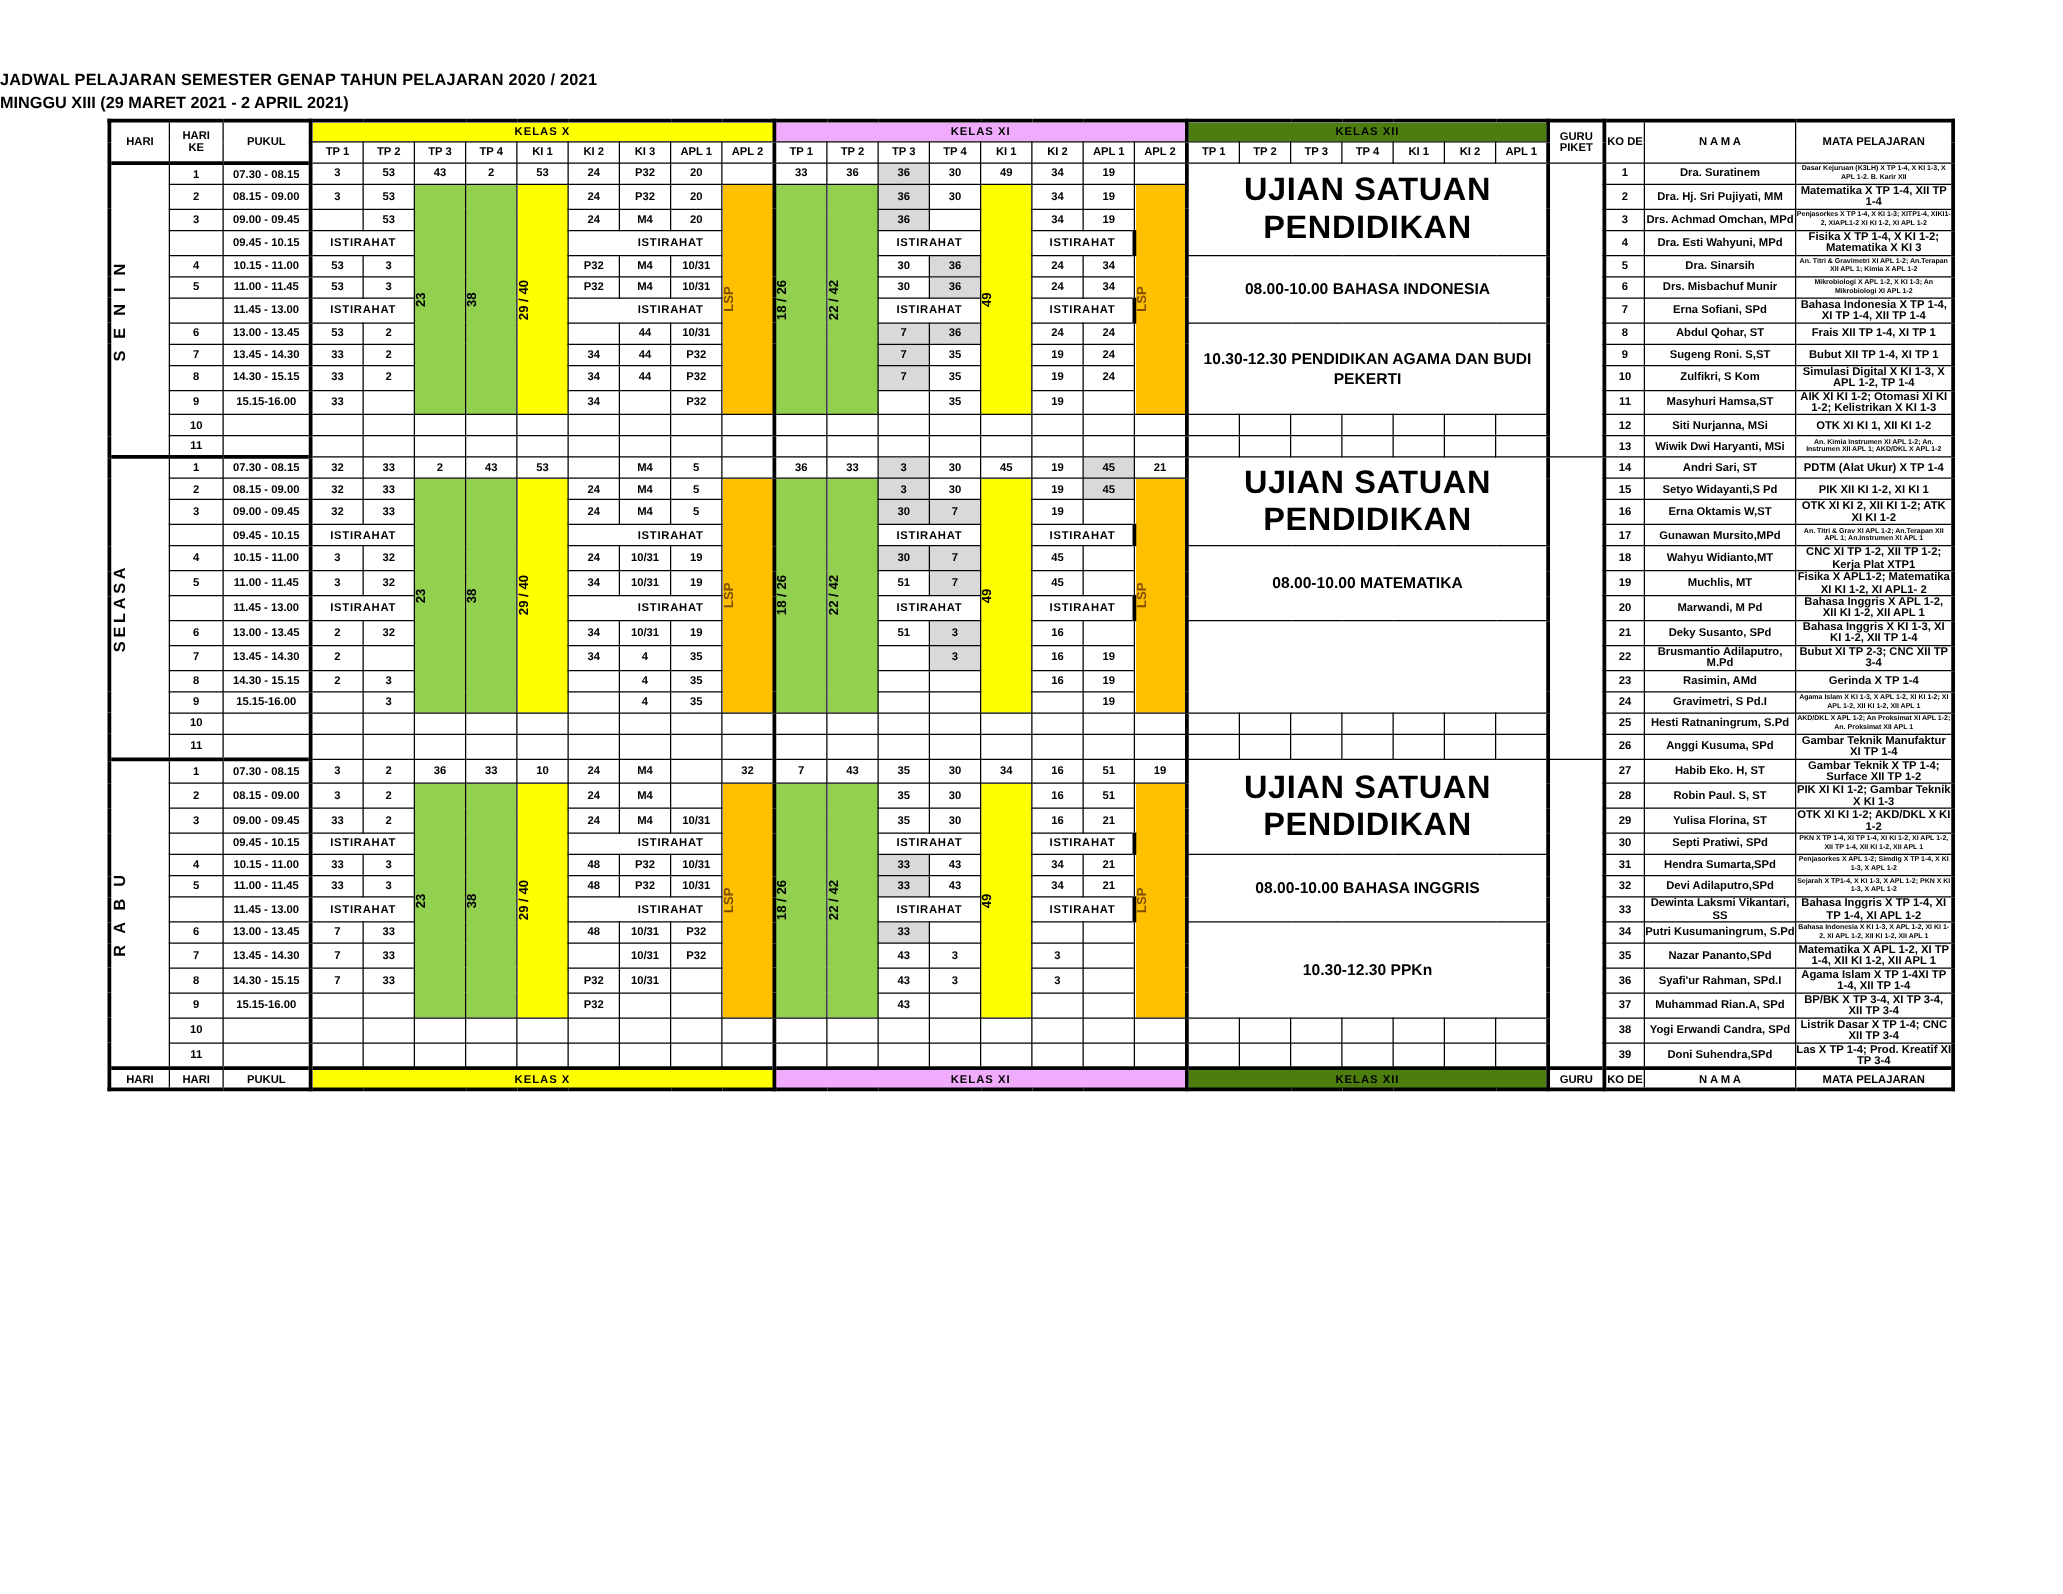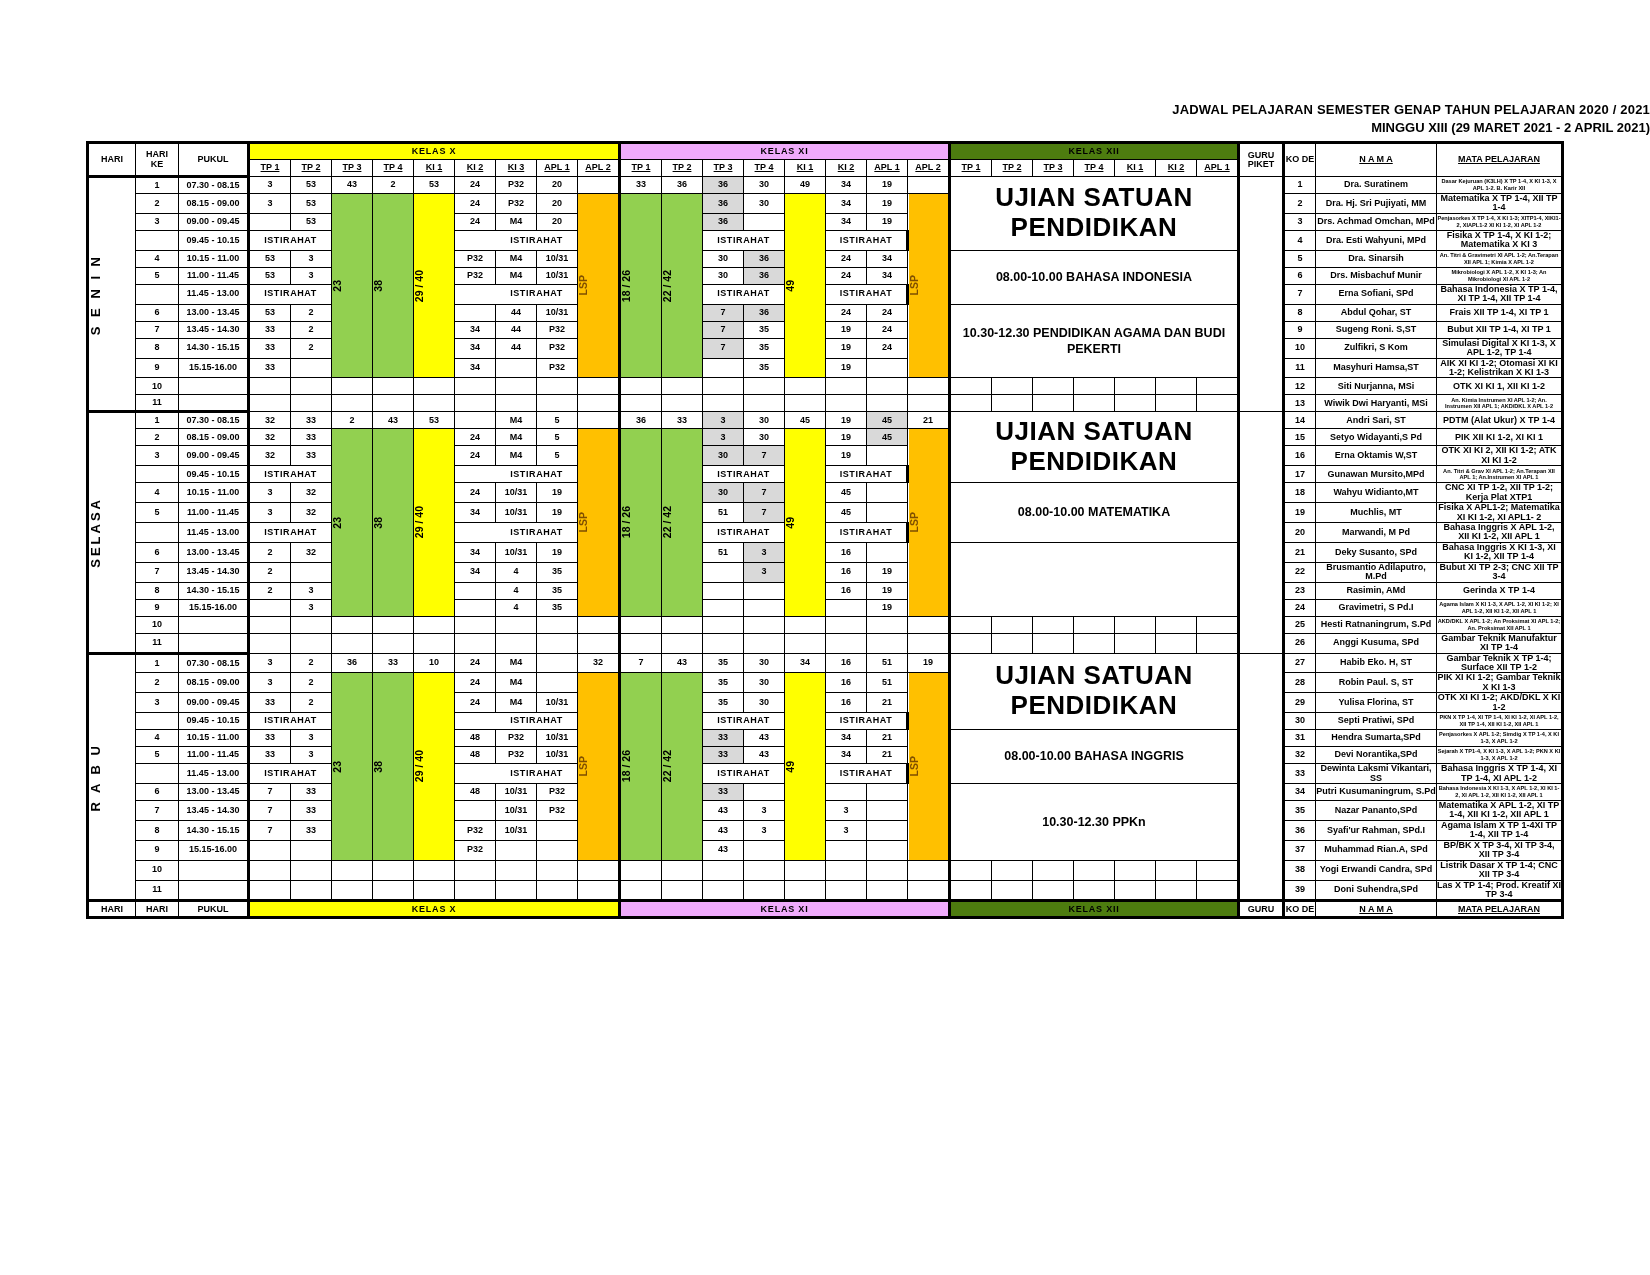--- a/index.html
+++ b/index.html
@@ -1,18 +1,18 @@
 <!DOCTYPE html>
 <html><head>
 <meta charset="utf-8">
 <style>
   html,body{margin:0;padding:0;background:#ffffff;}
   body{width:1650px;height:1275px;font-family:"Liberation Sans",sans-serif;color:#000;}
   .page{position:relative;width:1650px;height:1275px;}
-  .titles{text-align:right;padding-top:102px;}
+  .titles{text-align:left;padding-top:56px;}
   .t1{font-size:13px;font-weight:bold;letter-spacing:.2px;}
   .t2{font-size:13px;font-weight:bold;margin-top:3px;}
   table.sched{border-collapse:collapse;margin:6px auto 0 auto;table-layout:fixed;}
   table.sched td,table.sched th{border:1px solid #000;padding:0;text-align:center;vertical-align:middle;
        font-size:9px;font-weight:bold;line-height:1.05;overflow:hidden;}
   .thick-l{border-left:3px solid #000 !important;}
   .thick-r{border-right:3px solid #000 !important;}
   .thick-t{border-top:3px solid #000 !important;}
   .thick-b{border-bottom:3px solid #000 !important;}
   .hdr-hari{width:46px;}
@@ -31,21 +31,21 @@
   .grey{background:#d9d9d9;}
   .vert{writing-mode:vertical-rl;text-orientation:mixed;transform:rotate(180deg);white-space:nowrap;}
   .dayname{font-size:13px;font-weight:bold;letter-spacing:3px;}
   .hrow{height:17px;}
   .pukul{font-size:7.5px;font-weight:bold;}
   .ke{font-size:7.5px;font-weight:bold;}
   .ist{font-size:9.5px;font-weight:bold;letter-spacing:.6px;}
   .usp{font-size:26px;font-weight:bold;letter-spacing:.5px;line-height:1.15;}
   .uspsub{font-size:12.5px;font-weight:bold;line-height:1.3;}
   .classhdr{font-size:8px;font-weight:bold;letter-spacing:.8px;}
-  .subhdr{font-size:8.5px;font-weight:bold;text-decoration:underline;}
+  .subhdr{font-size:8.5px;font-weight:bold;}
   .nm{font-size:9px;font-weight:bold;text-align:left;padding-left:4px;}
   .mp{font-size:8px;font-weight:normal;text-align:left;padding-left:3px;line-height:1.15;}
   .mp.sm{font-size:5.6px;line-height:1.2;}
   .kd{font-size:8.5px;font-weight:bold;}
   .cellbig{font-size:10.5px;font-weight:bold;}
 </style>
 </head>
 <body>
 
 <div class="page">
@@ -762,21 +762,21 @@
           <td class="cellbig">33</td>
           <td class="cellbig">3</td>
           <td class="cellbig">48</td>
           <td class="cellbig">P32</td>
           <td class="cellbig">10/31</td>
           <td class="cellbig grey">33</td>
           <td class="cellbig">43</td>
           <td class="cellbig">34</td>
           <td class="cellbig">21</td>
           <td class="kd">32</td>
-          <td class="nm">Devi Norantika,SPd</td>
+          <td class="nm">Devi Adilaputro,SPd</td>
           <td class="mp thick-r sm">Sejarah X TP1-4, X KI 1-3, X APL 1-2; PKN X KI 1-3, X APL 1-2</td>
         </tr>
         <tr class="hrow">
           <td class="ke">&nbsp;</td>
           <td class="pukul thick-r">11.45 - 13.00</td>
           <td class="ist" colspan="2">ISTIRAHAT</td>
           <td class="ist" colspan="4">ISTIRAHAT</td>
           <td class="ist" colspan="2">ISTIRAHAT</td>
           <td class="ist thick-r" colspan="2">ISTIRAHAT</td>
           <td class="kd">33</td>

